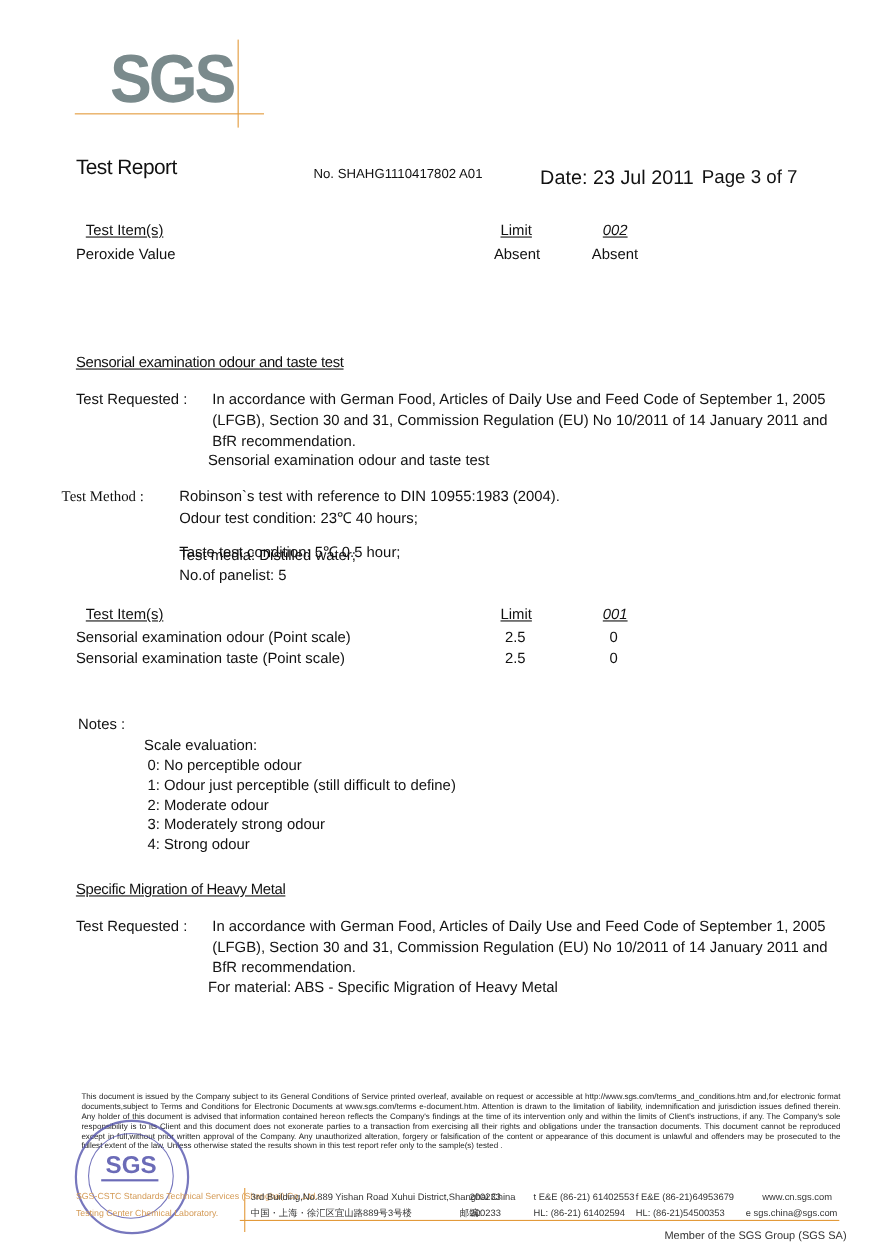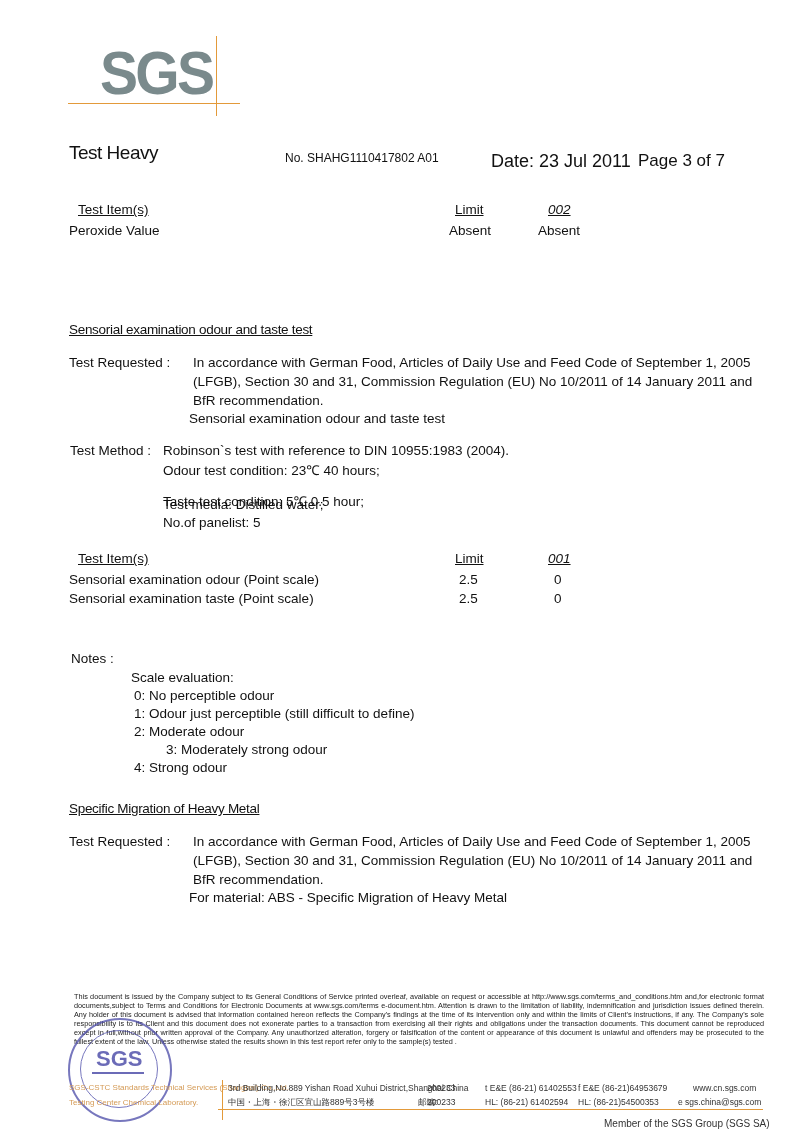--- a/index.html
+++ b/index.html
@@ -41,21 +41,21 @@
   .addr { font-size: 8.5px; color: #333; }
   #member { left: 588px; top: 1118px; font-size: 10px; color: #333; padding-left: 16px; }
 </style>
 </head>
 <body>
 
 <div class="abs" id="logo">SGS</div>
 <div class="abs" id="logo-hline"></div>
 <div class="abs" id="logo-vline"></div>
 
-<div class="abs" id="title">Test Heavy</div>
+<div class="abs" id="title">Test Report</div>
 <div class="abs" id="report-no">No. SHAHG1110417802  A01</div>
 <div class="abs" id="report-date">Date: 23 Jul 2011</div>
 <div class="abs" id="report-page">Page 3 of 7</div>
 
 <div>
   <div class="abs t13 u" style="left:78px;top:202px;">Test Item(s)</div>
   <div class="abs t13 u" style="left:455px;top:202px;">Limit</div>
   <div class="abs t13 u i" style="left:548px;top:202px;">002</div>
   <div>
     <div class="abs t13" style="left:69px;top:223px;">Peroxide Value</div>
@@ -65,21 +65,21 @@
 </div>
 
 <div class="abs sec-title" style="left:69px;top:322px;">Sensorial examination odour and taste test</div>
 
 <div class="abs t13" style="left:69px;top:355px;">Test Requested :</div>
 <div class="abs t13" style="left:193px;top:355px;">In accordance with German Food, Articles of Daily Use and Feed Code of September 1, 2005</div>
 <div class="abs t13" style="left:193px;top:374px;">(LFGB), Section 30 and 31, Commission Regulation (EU) No 10/2011 of 14 January 2011 and</div>
 <div class="abs t13" style="left:193px;top:393px;">BfR recommendation.</div>
 <div class="abs t13" style="left:189px;top:411px;">Sensorial examination odour and taste test</div>
 
-<div class="abs t13" style="left:70px;top:443px;">Test Method :</div>
+<div class="abs t13" style="left:56px;top:443px;font-family:Liberation Serif, serif;">Test Method :</div>
 <div class="abs t13" style="left:163px;top:443px;">Robinson`s test with reference to DIN 10955:1983 (2004).</div>
 <div class="abs t13" style="left:163px;top:461px;">Odour test condition: 23℃ 40 hours;</div>
 <div class="abs t13" style="left:163px;top:479px;margin-top:13px;">Taste test condition: 5℃ 0.5 hour;</div>
 <div class="abs t13" style="left:163px;top:497px;">Test media: Distilled water;</div>
 <div class="abs t13" style="left:163px;top:515px;">No.of panelist: 5</div>
 
 <div>
   <div class="abs t13 u" style="left:78px;top:551px;">Test Item(s)</div>
   <div class="abs t13 u" style="left:455px;top:551px;">Limit</div>
   <div class="abs t13 u i" style="left:548px;top:551px;">001</div>
@@ -93,21 +93,21 @@
     <div class="abs t13" style="left:459px;top:591px;">2.5</div>
     <div class="abs t13" style="left:554px;top:591px;">0</div>
   </div>
 </div>
 
 <div class="abs t13" style="left:71px;top:651px;">Notes :</div>
 <div class="abs t13" style="left:131px;top:670px;">Scale evaluation:</div>
 <div class="abs t13" style="left:134px;top:688px;">0: No perceptible odour</div>
 <div class="abs t13" style="left:134px;top:706px;">1: Odour just perceptible (still difficult to define)</div>
 <div class="abs t13" style="left:134px;top:724px;">2: Moderate odour</div>
-<div class="abs t13" style="left:134px;top:742px;margin-left:32px;">3: Moderately strong odour</div>
+<div class="abs t13" style="left:134px;top:742px;">3: Moderately strong odour</div>
 <div class="abs t13" style="left:134px;top:760px;">4: Strong odour</div>
 
 <div class="abs sec-title" style="left:69px;top:801px;">Specific Migration of Heavy Metal</div>
 <div class="abs t13" style="left:69px;top:834px;">Test Requested :</div>
 <div class="abs t13" style="left:193px;top:834px;">In accordance with German Food, Articles of Daily Use and Feed Code of September 1, 2005</div>
 <div class="abs t13" style="left:193px;top:853px;">(LFGB), Section 30 and 31, Commission Regulation (EU) No 10/2011 of 14 January 2011 and</div>
 <div class="abs t13" style="left:193px;top:872px;">BfR recommendation.</div>
 <div class="abs t13" style="left:189px;top:890px;">For material: ABS - Specific Migration of Heavy Metal</div>
 
 <div class="abs" id="disclaimer">This document is issued by the Company subject to its General Conditions of Service printed overleaf, available on request or accessible at http://www.sgs.com/terms_and_conditions.htm and,for electronic format documents,subject to Terms and Conditions for Electronic Documents at www.sgs.com/terms e-document.htm. Attention is drawn to the limitation of liability, indemnification and jurisdiction issues defined therein. Any holder of this document is advised that information contained hereon reflects the Company's findings at the time of its intervention only and within the limits of Client's instructions, if any. The Company's sole responsibility is to its Client and this document does not exonerate parties to a transaction from exercising all their rights and obligations under the transaction documents. This document cannot be reproduced except in full,without prior written approval of the Company. Any unauthorized alteration, forgery or falsification of the content or appearance of this document is unlawful and offenders may be prosecuted to the fullest extent of the law. Unless otherwise stated the results shown in this test report refer only to the sample(s) tested .</div>

